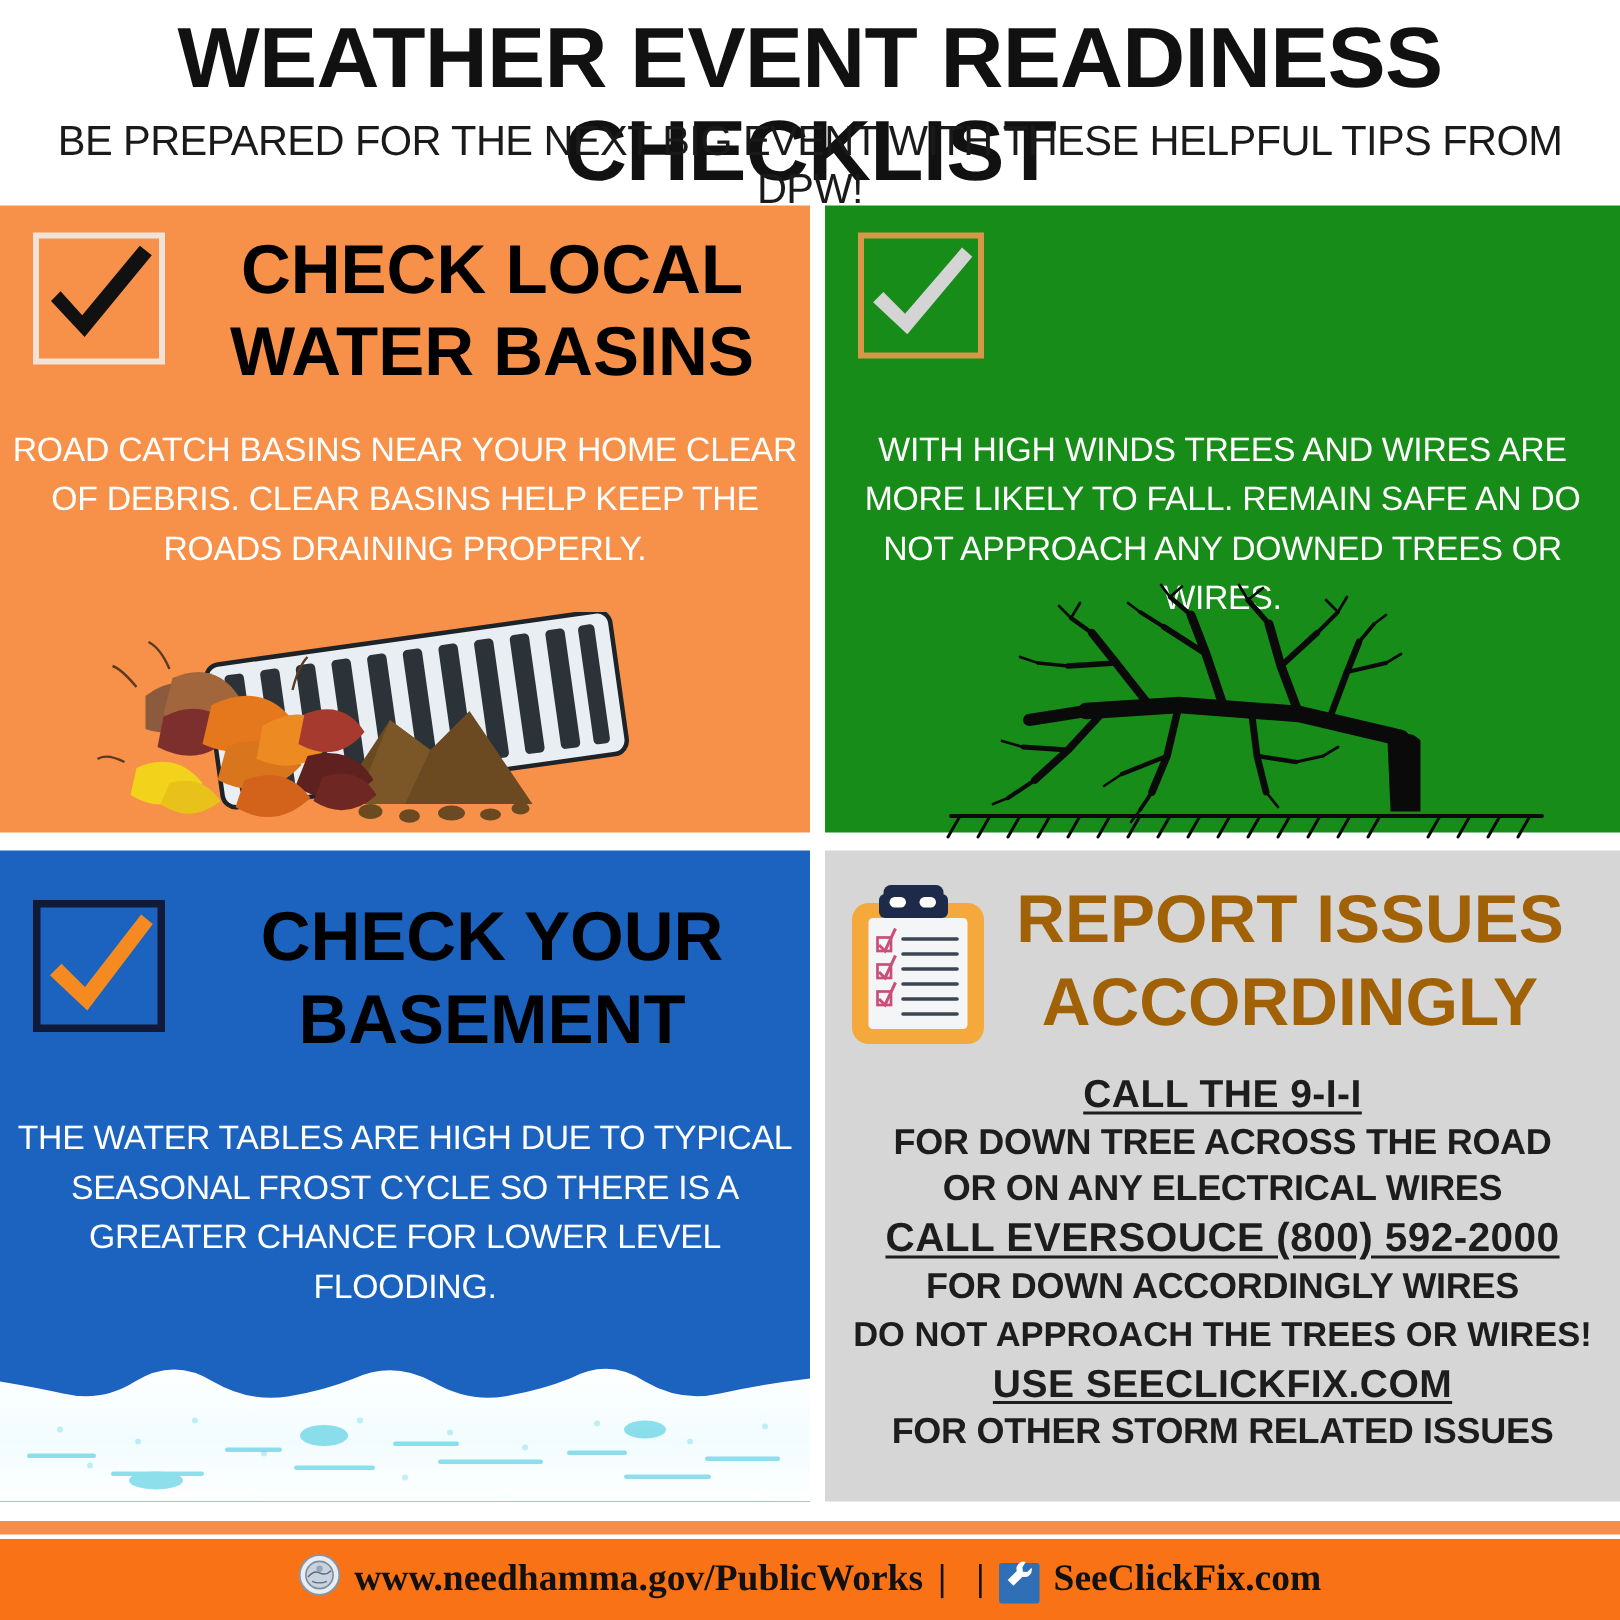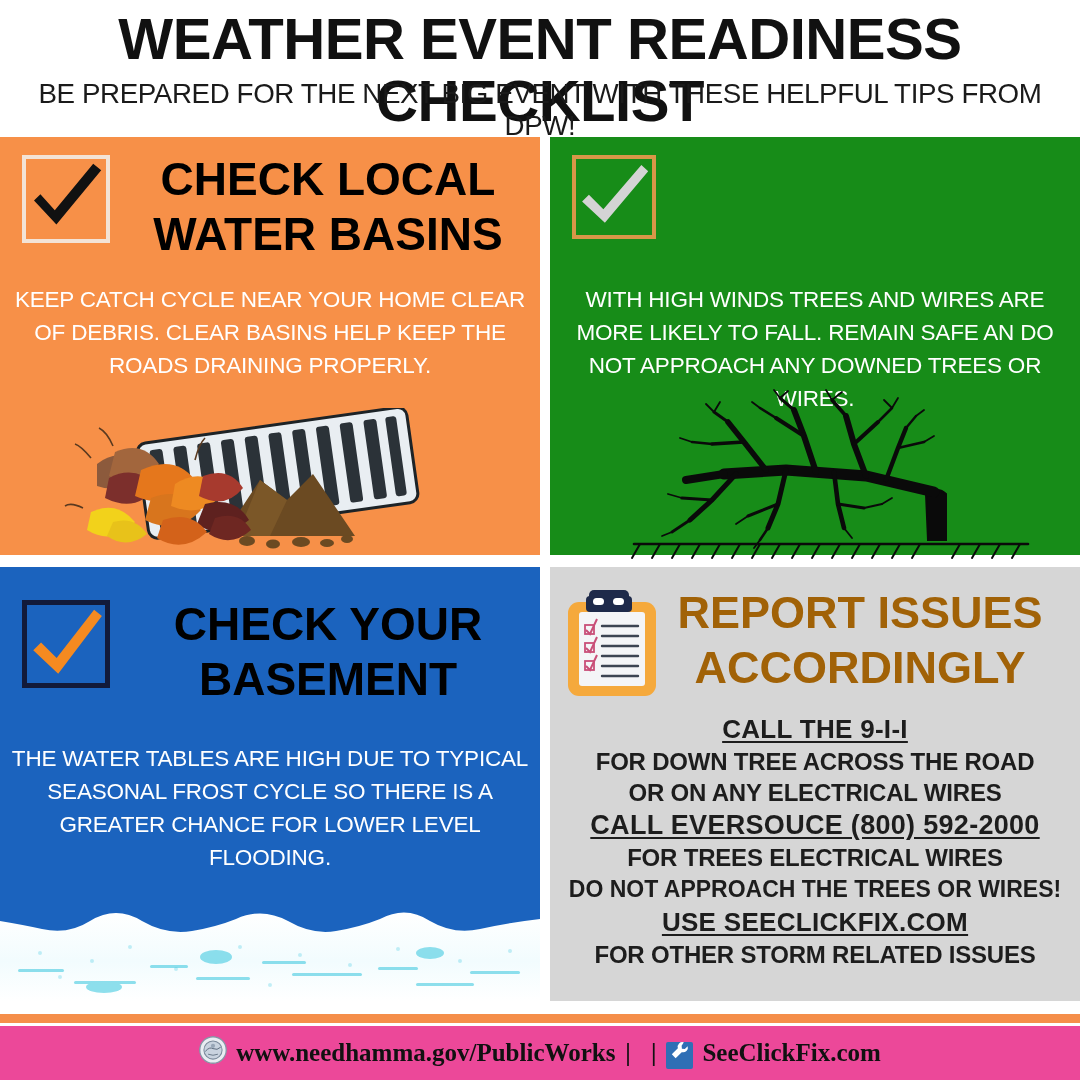--- a/index.html
+++ b/index.html
@@ -96,21 +96,21 @@
   .art-tree{position:absolute;left:616px;top:388px;width:430px;height:172px;}
   .art-water{position:absolute;left:0;top:895px;width:540px;height:106px;}
 
   
   .clipboard{position:absolute;left:564px;top:588px;width:96px;height:112px;}
 
   
   .foot-rule{position:absolute;left:0;top:1014px;width:1080px;height:9px;background:#F58E4A;}
   .footer{
     position:absolute;left:0;top:1026px;width:1080px;height:54px;
-    background:#ec4899;
+    background:#f97316;
     display:flex;align-items:center;justify-content:center;
     font-family:"Liberation Serif", serif;
     font-weight:bold;font-size:25px;color:#111;
     white-space:nowrap;
   }
   .foot-item{display:flex;align-items:center;}
   .foot-sep{padding:0 10px;font-weight:bold;color:#111;}
   .ficon{display:inline-block;margin-right:9px;}
   .fb-sq{width:27px;height:27px;background:#3B5998;position:relative;border-radius:2px;}
   .fb-sq::after{
@@ -132,21 +132,21 @@
   </div>
 
   <div class="panel p-orange"></div>
 
   <div class="cbox cb-orange">
     <svg viewBox="0 0 100 100" preserveAspectRatio="none" aria-hidden="true">
       <path d="M10 52 L18 44 L36 64 L84 6 L94 14 L38 82 Z" fill="#111111"></path>
     </svg>
   </div>
   <div class="p-head head-orange">CHECK LOCAL WATER BASINS</div>
-  <div class="p-body body-orange">KEEP CATCH CYCLE NEAR YOUR HOME CLEAR OF DEBRIS. CLEAR BASINS HELP KEEP THE ROADS DRAINING PROPERLY.</div>
+  <div class="p-body body-orange">ROAD CATCH BASINS NEAR YOUR HOME CLEAR OF DEBRIS. CLEAR BASINS HELP KEEP THE ROADS DRAINING PROPERLY.</div>
 
   <div class="art-drain">
     <svg viewBox="0 0 430 150" preserveAspectRatio="none" aria-hidden="true">
       <g transform="rotate(-8 215 75)">
         <rect x="88" y="18" width="272" height="96" rx="9" fill="#E9EEF2" stroke="#1D2327" stroke-width="3"></rect>
         <g fill="#2B3238">
           <rect x="100" y="26" width="13" height="80" rx="3"></rect>
           <rect x="124" y="26" width="13" height="80" rx="3"></rect>
           <rect x="148" y="26" width="13" height="80" rx="3"></rect>
           <rect x="172" y="26" width="13" height="80" rx="3"></rect>
@@ -365,21 +365,21 @@
     </svg>
   </div>
 
   <div class="p-head head-gray">REPORT ISSUES ACCORDINGLY</div>
 
   <div class="contact">
     <div class="c-strong">CALL THE 9-I-I</div>
     <div class="c-plain">FOR DOWN TREE ACROSS THE ROAD</div>
     <div class="c-plain">OR ON ANY ELECTRICAL WIRES</div>
     <div class="c-strong big">CALL EVERSOUCE (800) 592-2000</div>
-    <div class="c-plain">FOR TREES ELECTRICAL WIRES</div>
+    <div class="c-plain">FOR DOWN ACCORDINGLY WIRES</div>
     <div class="c-bold-nounder">DO NOT APPROACH THE TREES OR WIRES!</div>
     <div class="c-strong">USE SEECLICKFIX.COM</div>
     <div class="c-plain">FOR OTHER STORM RELATED ISSUES</div>
   </div>
 
   <div class="foot-rule"></div>
   <div class="footer">
 
     <span class="foot-item">
       <span class="ficon">

